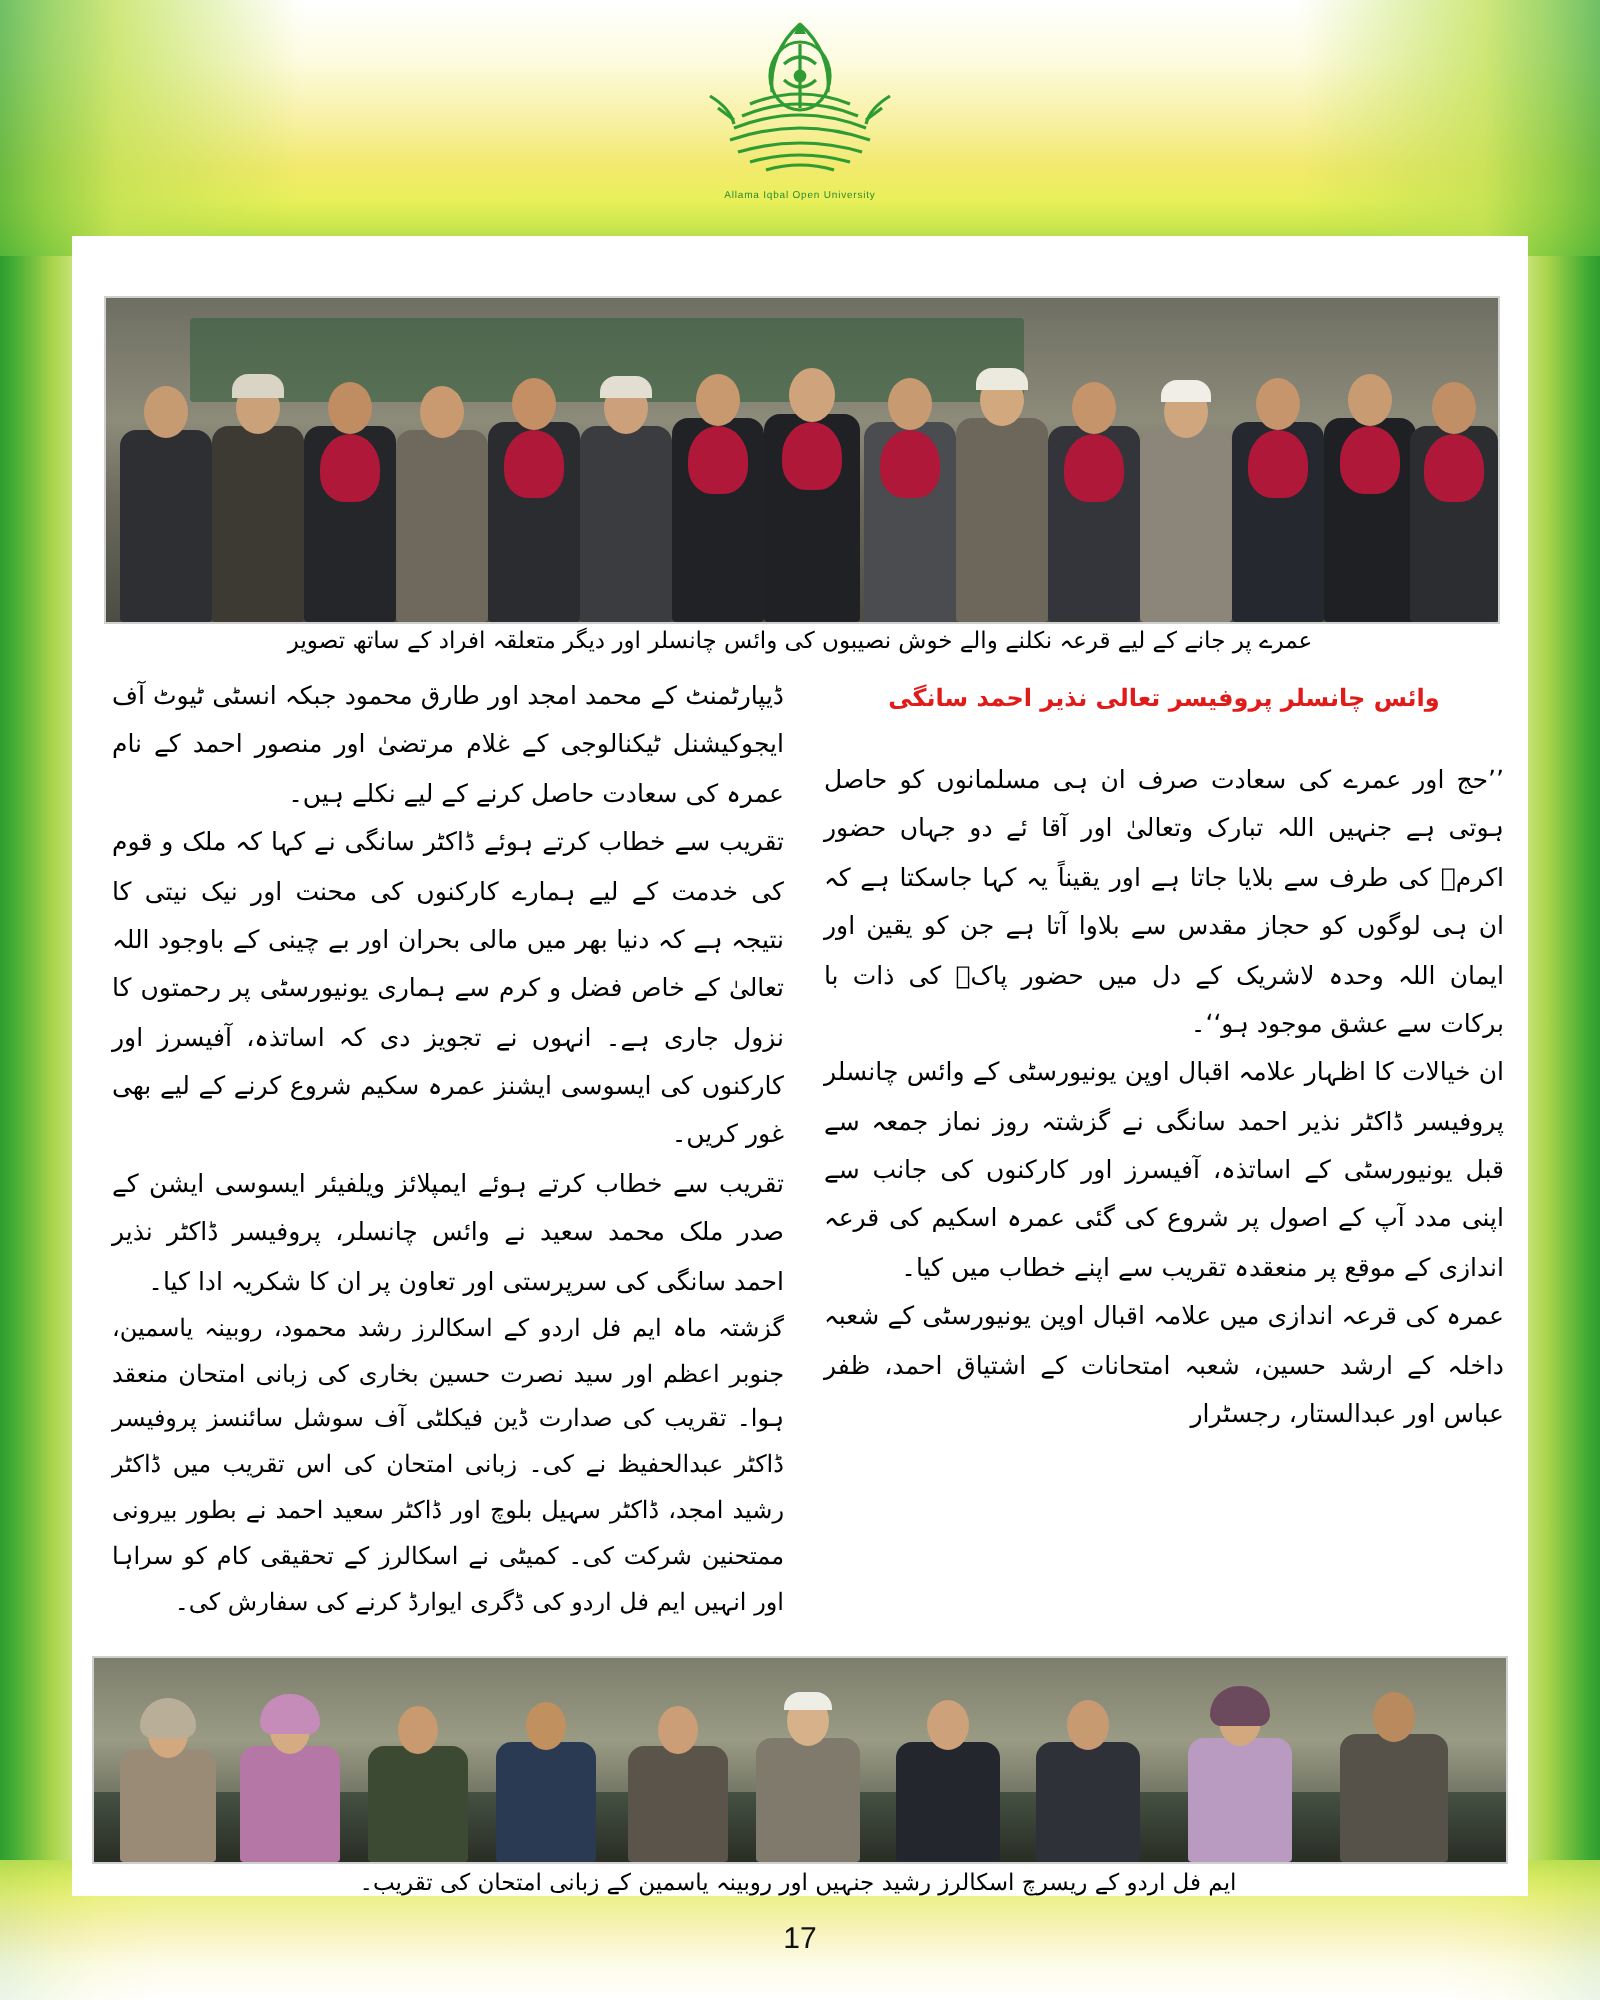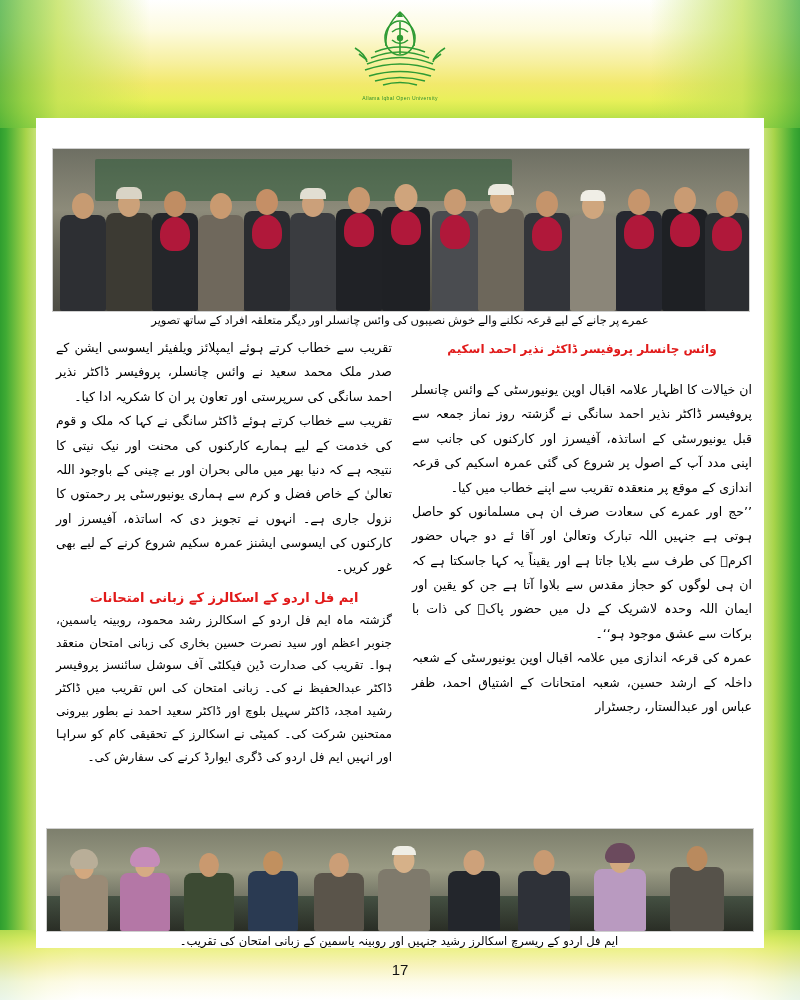--- a/index.html
+++ b/index.html
@@ -103,21 +103,21 @@
     overflow: hidden;
   }
   .caption {
     position: absolute;
     text-align: center;
     font-size: 11.5px;
     color: #000;
     direction: rtl;
     font-family: "DejaVu Sans", sans-serif;
   }
-  .caption-top { left: 52px; top: 313px; width: 696px; font-family: Liberation Serif, serif; }
+  .caption-top { left: 52px; top: 313px; width: 696px; }
   .caption-bottom { left: 46px; top: 934px; width: 706px; }
 
   
   .col {
     position: absolute;
     direction: rtl;
     text-align: justify;
     font-family: "DejaVu Sans", sans-serif;
     color: #111;
   }
@@ -313,31 +313,31 @@
     <div class="person" style="left:652px;width:44px;height:130px;">
       <div class="body-sh" style="bottom:0;width:44px;height:98px;background:#2b2d31;"></div>
       <div class="head" style="bottom:94px;width:22px;height:26px;background:#c08f66;"></div>
       <div class="garland" style="bottom:60px;width:30px;height:34px;"></div>
     </div>
   </div>
 
   <div class="caption caption-top">عمرے پر جانے کے لیے قرعہ نکلنے والے خوش نصیبوں کی وائس چانسلر اور دیگر متعلقہ افراد کے ساتھ تصویر</div>
 
   <div class="col col-right">
-    <div class="byline-red">وائس چانسلر پروفیسر ڈاکٹر نذیر احمد اسکیم</div>
+    <div class="byline-red">وائس چانسلر پروفیسر تعالی نذیر احمد سانگی</div>
     <div class="spacer-22"></div>
+    <div class="body-rtl">’’حج اور عمرے کی سعادت صرف ان ہی مسلمانوں کو حاصل ہوتی ہے جنہیں اللہ تبارک وتعالیٰ اور آقا ئے دو جہاں حضور اکرمؐ کی طرف سے بلایا جاتا ہے اور یقیناً یہ کہا جاسکتا ہے کہ ان ہی لوگوں کو حجاز مقدس سے بلاوا آتا ہے جن کو یقین اور ایمان اللہ وحدہ لاشریک کے دل میں حضور پاکؐ کی ذات با برکات سے عشق موجود ہو‘‘۔</div>
     <div class="body-rtl">ان خیالات کا اظہار علامہ اقبال اوپن یونیورسٹی کے وائس چانسلر پروفیسر ڈاکٹر نذیر احمد سانگی نے گزشتہ روز نماز جمعہ سے قبل یونیورسٹی کے اساتذہ، آفیسرز اور کارکنوں کی جانب سے اپنی مدد آپ کے اصول پر شروع کی گئی عمرہ اسکیم کی قرعہ اندازی کے موقع پر منعقدہ تقریب سے اپنے خطاب میں کیا۔</div>
-    <div class="body-rtl">’’حج اور عمرے کی سعادت صرف ان ہی مسلمانوں کو حاصل ہوتی ہے جنہیں اللہ تبارک وتعالیٰ اور آقا ئے دو جہاں حضور اکرمؐ کی طرف سے بلایا جاتا ہے اور یقیناً یہ کہا جاسکتا ہے کہ ان ہی لوگوں کو حجاز مقدس سے بلاوا آتا ہے جن کو یقین اور ایمان اللہ وحدہ لاشریک کے دل میں حضور پاکؐ کی ذات با برکات سے عشق موجود ہو‘‘۔</div>
     <div class="body-rtl">عمرہ کی قرعہ اندازی میں علامہ اقبال اوپن یونیورسٹی کے شعبہ داخلہ کے ارشد حسین، شعبہ امتحانات کے اشتیاق احمد، ظفر عباس اور عبدالستار، رجسٹرار</div>
   </div>
 
   <div class="col col-left">
+    <div class="body-rtl">ڈیپارٹمنٹ کے محمد امجد اور طارق محمود جبکہ انسٹی ٹیوٹ آف ایجوکیشنل ٹیکنالوجی کے غلام مرتضیٰ اور منصور احمد کے نام عمرہ کی سعادت حاصل کرنے کے لیے نکلے ہیں۔</div>
+    <div class="body-rtl">تقریب سے خطاب کرتے ہوئے ڈاکٹر سانگی نے کہا کہ ملک و قوم کی خدمت کے لیے ہمارے کارکنوں کی محنت اور نیک نیتی کا نتیجہ ہے کہ دنیا بھر میں مالی بحران اور بے چینی کے باوجود اللہ تعالیٰ کے خاص فضل و کرم سے ہماری یونیورسٹی پر رحمتوں کا نزول جاری ہے۔ انہوں نے تجویز دی کہ اساتذہ، آفیسرز اور کارکنوں کی ایسوسی ایشنز عمرہ سکیم شروع کرنے کے لیے بھی غور کریں۔</div>
     <div class="body-rtl">تقریب سے خطاب کرتے ہوئے ایمپلائز ویلفیئر ایسوسی ایشن کے صدر ملک محمد سعید نے وائس چانسلر، پروفیسر ڈاکٹر نذیر احمد سانگی کی سرپرستی اور تعاون پر ان کا شکریہ ادا کیا۔</div>
-    <div class="body-rtl">تقریب سے خطاب کرتے ہوئے ڈاکٹر سانگی نے کہا کہ ملک و قوم کی خدمت کے لیے ہمارے کارکنوں کی محنت اور نیک نیتی کا نتیجہ ہے کہ دنیا بھر میں مالی بحران اور بے چینی کے باوجود اللہ تعالیٰ کے خاص فضل و کرم سے ہماری یونیورسٹی پر رحمتوں کا نزول جاری ہے۔ انہوں نے تجویز دی کہ اساتذہ، آفیسرز اور کارکنوں کی ایسوسی ایشنز عمرہ سکیم شروع کرنے کے لیے بھی غور کریں۔</div>
-    <div class="sub-headline-red">ایم فل اردو کے اسکالرز کے زبانی امتحانات</div>
     <div class="body-rtl small">گزشتہ ماہ ایم فل اردو کے اسکالرز رشد محمود، روبینہ یاسمین، جنوبر اعظم اور سید نصرت حسین بخاری کی زبانی امتحان منعقد ہوا۔ تقریب کی صدارت ڈین فیکلٹی آف سوشل سائنسز پروفیسر ڈاکٹر عبدالحفیظ نے کی۔ زبانی امتحان کی اس تقریب میں ڈاکٹر رشید امجد، ڈاکٹر سہیل بلوچ اور ڈاکٹر سعید احمد نے بطور بیرونی ممتحنین شرکت کی۔ کمیٹی نے اسکالرز کے تحقیقی کام کو سراہا اور انہیں ایم فل اردو کی ڈگری ایوارڈ کرنے کی سفارش کی۔</div>
   </div>
 
   <div class="photo-bottom">
     <div class="stage-bg-bottom"></div>
     <div class="table-strip"></div>
 
     <div class="person" style="left:12px;width:50px;height:78px;">
       <div class="body-sh" style="bottom:0;width:48px;height:56px;background:#9a8b76;"></div>
       <div class="head" style="bottom:52px;width:20px;height:24px;background:#d2a87f;"></div>

